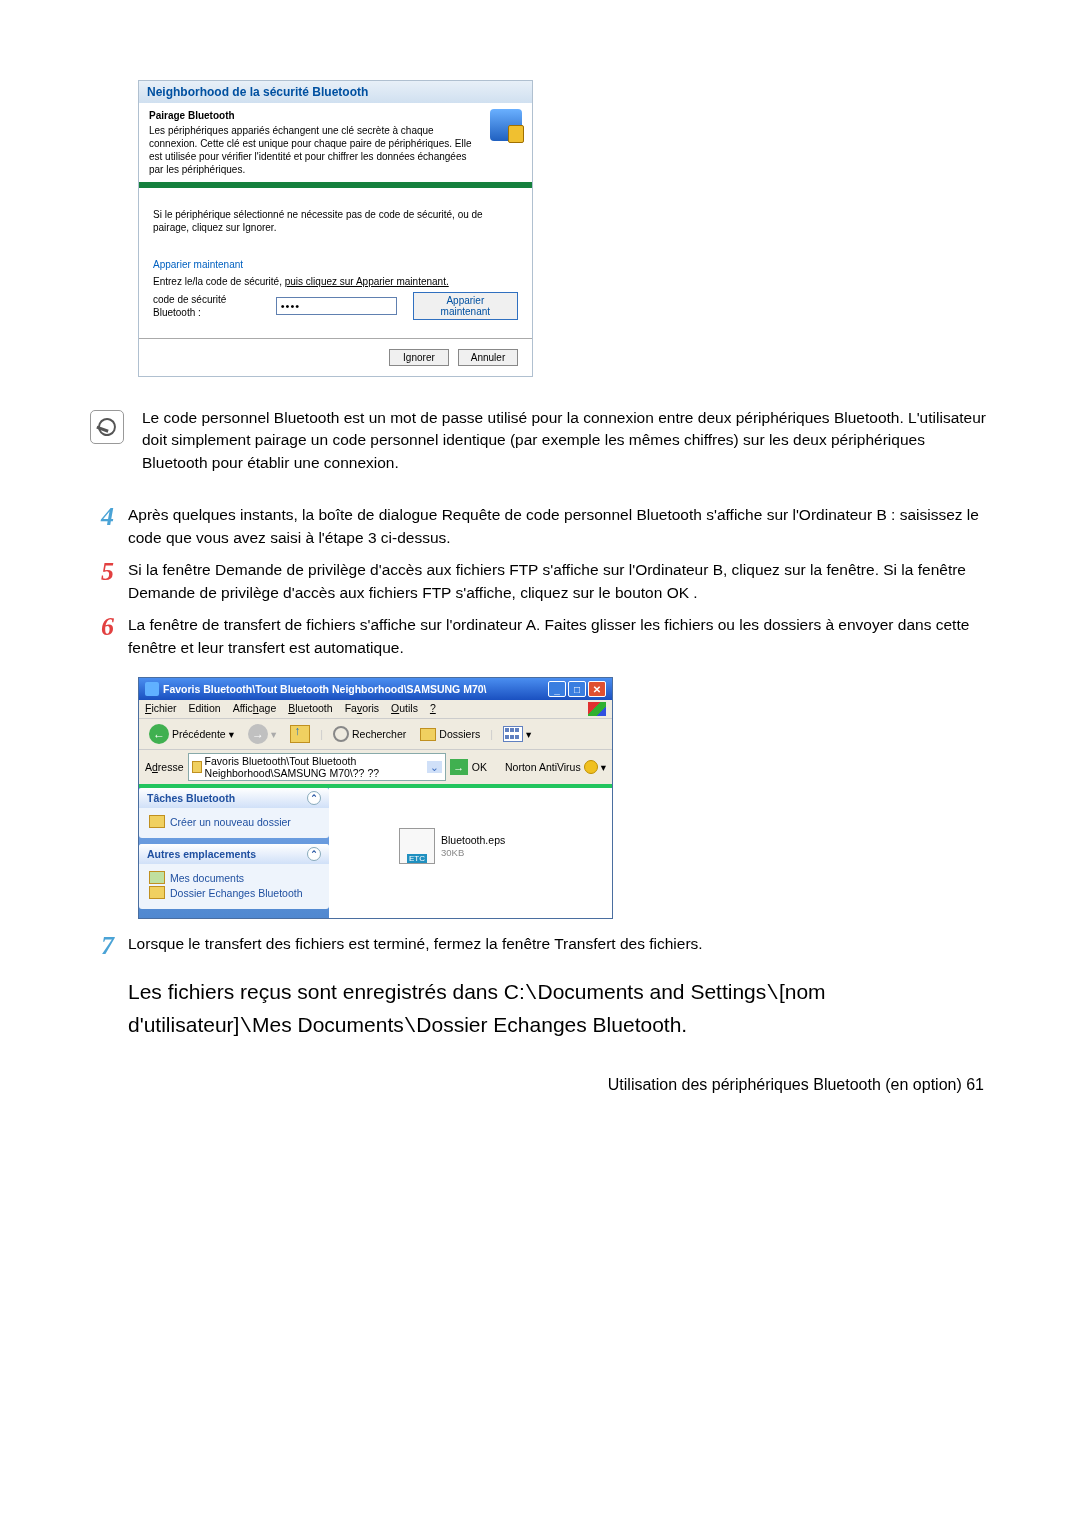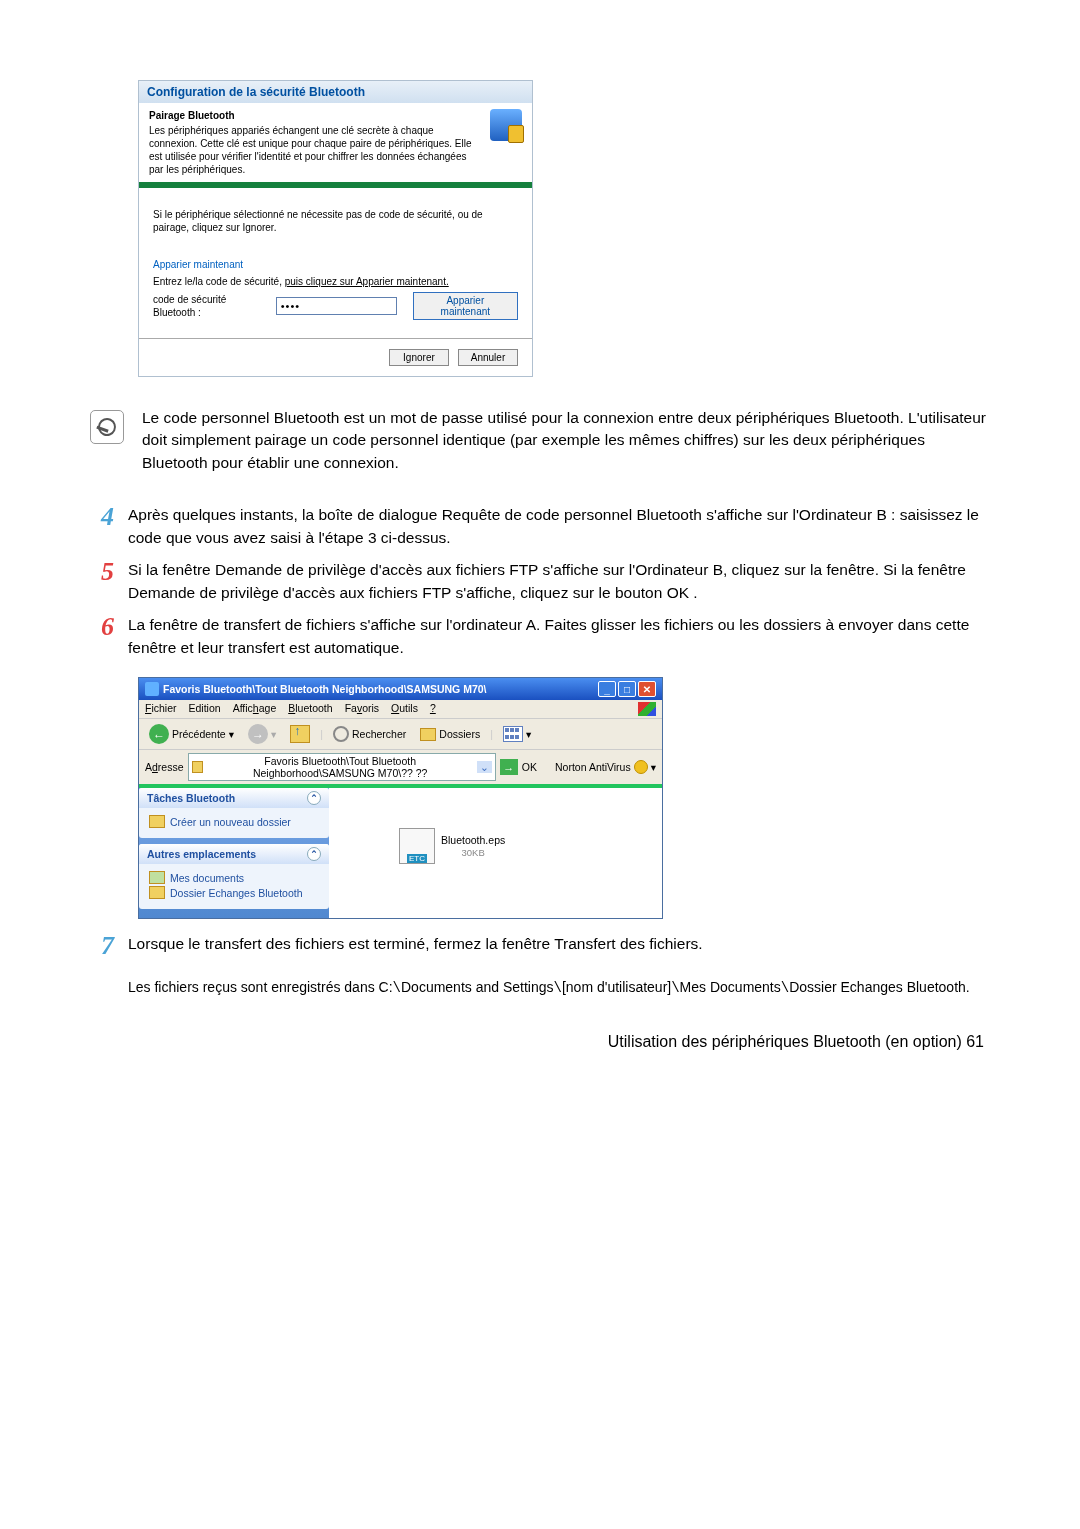--- a/index.html
+++ b/index.html
@@ -115,26 +115,25 @@
       text-align: right;
     }
     .c4 { color: #4aa3d6; }
     .c5 { color: #e24040; }
     .c6 { color: #e24040; }
     .c7 { color: #4aa3d6; }
     .step-text { font-size: 15.5px; line-height: 1.45; flex: 1; }
     .mono { font-family: 'Courier New', monospace; }
 
     .explorer {
-      width: 525px;
+      width: 475px;
       margin: 8px 0 14px 48px;
       border: 1px solid #4a6ea0;
       font-size: 10.5px;
       background: #15803d;
-      text-align: center;
     }
     .exp-title {
       background: linear-gradient(#4a8ef0, #1a50c0);
       color: #fff;
       font-weight: bold;
       padding: 3px 6px;
       display: flex;
       align-items: center;
       justify-content: space-between;
     }
@@ -171,28 +170,28 @@
     .collapse-b{width:14px;height:14px;border:1px solid #8ab;border-radius:50%;background:#fff;color:#2050a0;font-size:9px;display:flex;align-items:center;justify-content:center;}
     .panel-body { padding: 5px 10px 8px 10px; color:#2050a0; }
     .panel-item{display:flex;gap:5px;align-items:center;margin:2px 0;}
     .file-area { flex:1; padding: 10px; background:#fff; display:flex; align-items:flex-start;}
     .file-item { display:flex; gap:6px; align-items:center; margin-left: 60px; margin-top: 30px;}
     .file-thumb{width:36px;height:36px;border:1px solid #999;background:#f8f8f8;position:relative;display:flex;align-items:flex-end;justify-content:center;}
     .etc-tag{background:#2090c0;color:#fff;font-size:8px;padding:0 2px;}
     .file-label{font-size:10.5px;line-height:1.2;}
     .file-label .sz{color:#888;font-size:9.5px;}
 
-    .step7-extra { margin-left: 38px; font-size: 14px; line-height: 1.45; margin-top: 8px;}
+    .step7-extra { margin-left: 38px; font-size: 21px; line-height: 1.45; margin-top: 8px;}
     .footer-line { text-align: right; font-size: 16px; margin-top: 34px; padding-right: 6px;}
   </style>
 </head>
 <body>
 
 <div class="dialog1">
-  <div class="dialog1-title">Configuration de la sécurité Bluetooth</div>
+  <div class="dialog1-title">Neighborhood de la sécurité Bluetooth</div>
   <div class="dialog1-header">
     <div class="dialog1-header-text">
       <div class="dialog1-header-title">Pairage Bluetooth</div>
       <div>Les périphériques appariés échangent une clé secrète à chaque connexion. Cette clé est unique pour chaque paire de périphériques. Elle est utilisée pour vérifier l'identité et pour chiffrer les données échangées par les périphériques.</div>
     </div>
     <div class="bt-lock-icon"></div>
   </div>
   <div class="dialog1-body">
     <div class="body-row">
       <div class="body-row-text">Si le périphérique sélectionné ne nécessite pas de code de sécurité, ou de pairage, cliquez sur Ignorer.</div>

